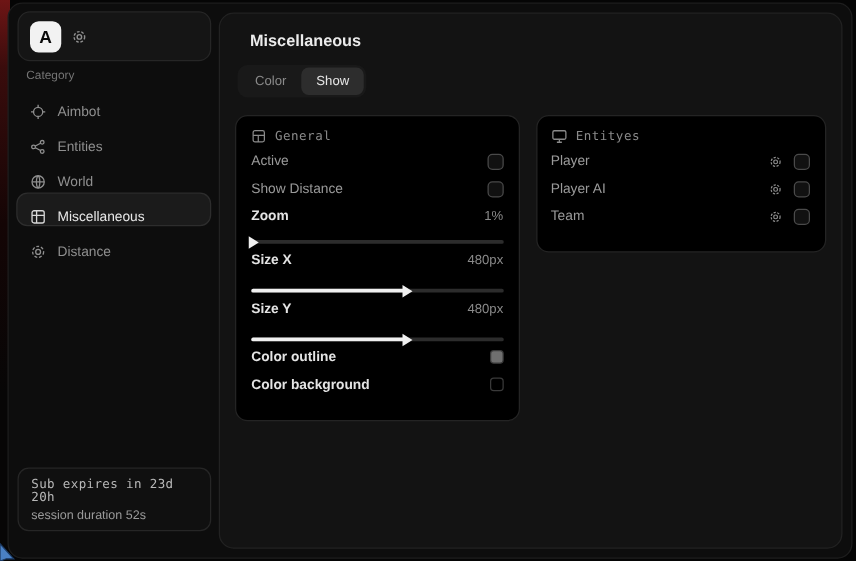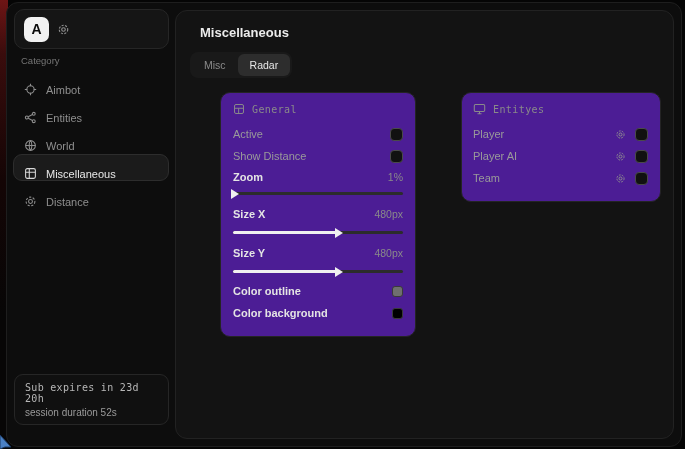--- a/index.html
+++ b/index.html
@@ -47,28 +47,28 @@
           background:#131313; border:1px solid #222222; border-radius:12px;
           padding:14px 12px; }
   .page-title { color:#ececec; font-size:13px; font-weight:bold; margin-left:12px; }
 
   .tabbar { display:inline-flex; background:#191919; border-radius:8px;
             padding:2px; margin:12px 0 0 2px; }
   .tab { font-size:10.5px; padding:5px 12px; border-radius:6px; color:#8a8a8a; cursor:pointer; }
   .tab.active { background:#2d2d2d; color:#e6e6e6; }
 
   .cards { display:flex; gap:13px; margin-top:14px; align-items:flex-start; }
-  .card { background:#4c1d95; border:1px solid #242424; border-radius:10px; padding:10px 12px 12px;margin-left:32px; }
+  .card { background:#000000; border:1px solid #242424; border-radius:10px; padding:10px 12px 12px; }
   .card.general { width:233px; }
   .card.entities { width:238px;padding-left:11px; }
   .card-header { display:flex; align-items:center; gap:7px; color:#8a8a8a;
                  font-family:"DejaVu Sans Mono", monospace; font-size:10px;
                  letter-spacing:0.4px; margin-bottom:8px; }
 
-  .row { display:flex; align-items:center; justify-content:space-between; height:22px; }
+  .row { display:flex; align-items:flex-start; justify-content:space-between; height:22px; }
   .lbl-dim { color:#9a9a9a; font-size:11px; }
   .lbl-strong { color:#e4e4e4; font-size:11px; font-weight:bold; }
   .val { color:#8a8a8a; font-size:10.5px; }
 
   .checkbox { width:13px; height:13px; border:1.5px solid #4a4a4a; border-radius:4px;
               background:#111; cursor:pointer; }
 
   .slider { position:relative; height:10px; margin:1px 0 4px; cursor:pointer; }
   .slider .track { position:absolute; left:0; right:0; top:4px; height:3px;
                    background:#2c2c2c; border-radius:2px; }
@@ -161,22 +161,22 @@
     <div class="sub-card">
       <div class="sub-line1">Sub expires in 23d 20h</div>
       <div class="sub-line2">session duration 52s</div>
     </div>
   </div>
 
   <div class="main">
     <div class="page-title">Miscellaneous</div>
 
     <div class="tabbar">
-      <div class="tab">Misc</div>
-      <div class="tab active">Radar</div>
+      <div class="tab">Color</div>
+      <div class="tab active">Show</div>
     </div>
 
     <div class="cards">
 
       <div class="card general">
         <div class="card-header">
           <span>
             <svg width="12" height="12" viewBox="0 0 16 16" fill="none" stroke="#8a8a8a" stroke-width="1.3">
               <rect x="2" y="2" width="12" height="12" rx="2"></rect>
                 <path d="M2 7h12M7.5 7v7"></path>

